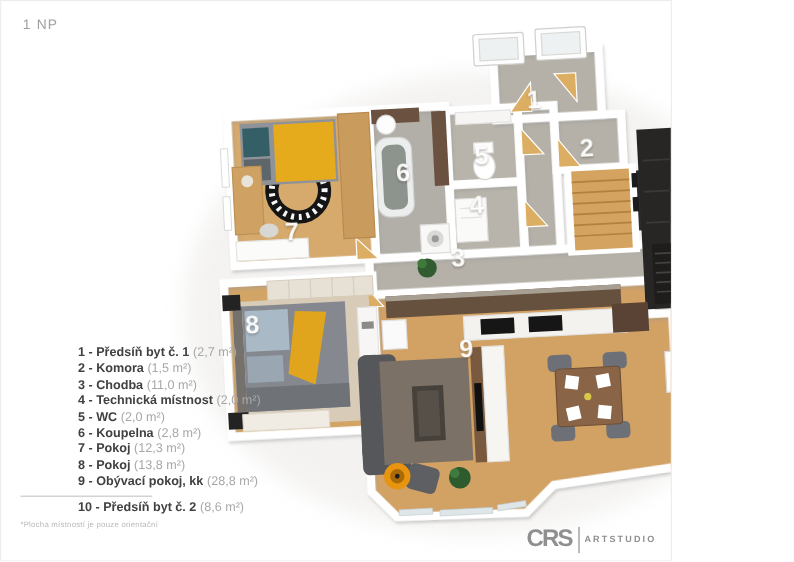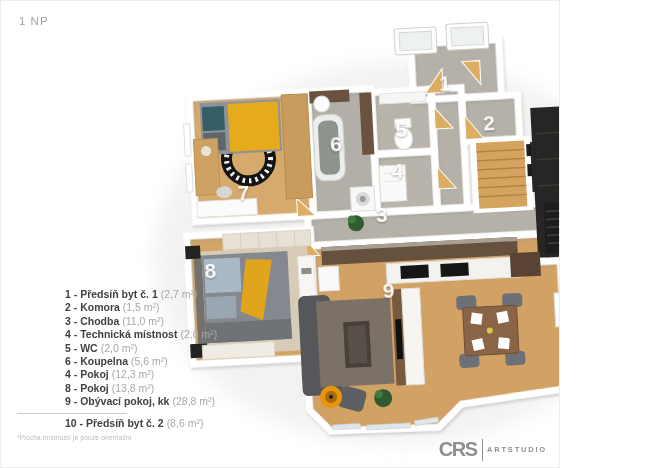--- a/index.html
+++ b/index.html
@@ -261,22 +261,22 @@
     </g>
   </svg>
 
   <div class="legend">
     <div class="legend-list">
       <div class="lg-row"><span class="lg-title">1 - Předsíň byt č. 1</span><span class="lg-area">(2,7 m²)</span></div>
       <div class="lg-row"><span class="lg-title">2 - Komora</span><span class="lg-area">(1,5 m²)</span></div>
       <div class="lg-row"><span class="lg-title">3 - Chodba</span><span class="lg-area">(11,0 m²)</span></div>
       <div class="lg-row"><span class="lg-title">4 - Technická místnost</span><span class="lg-area">(2,0 m²)</span></div>
       <div class="lg-row"><span class="lg-title">5 - WC</span><span class="lg-area">(2,0 m²)</span></div>
-      <div class="lg-row"><span class="lg-title">6 - Koupelna</span><span class="lg-area">(5,6 m²)</span></div>
-      <div class="lg-row"><span class="lg-title">4 - Pokoj</span><span class="lg-area">(12,3 m²)</span></div>
+      <div class="lg-row"><span class="lg-title">6 - Koupelna</span><span class="lg-area">(2,8 m²)</span></div>
+      <div class="lg-row"><span class="lg-title">7 - Pokoj</span><span class="lg-area">(12,3 m²)</span></div>
       <div class="lg-row"><span class="lg-title">8 - Pokoj</span><span class="lg-area">(13,8 m²)</span></div>
       <div class="lg-row"><span class="lg-title">9 - Obývací pokoj, kk</span><span class="lg-area">(28,8 m²)</span></div>
       <hr class="lg-divider">
       <div class="lg-row"><span class="lg-title">10 - Předsíň byt č. 2</span><span class="lg-area">(8,6 m²)</span></div>
     </div>
     <div class="footnote">*Plocha místností je pouze orientační</div>
   </div>
 
   <div class="logo">
     <span class="logo-brand">CRS</span>

